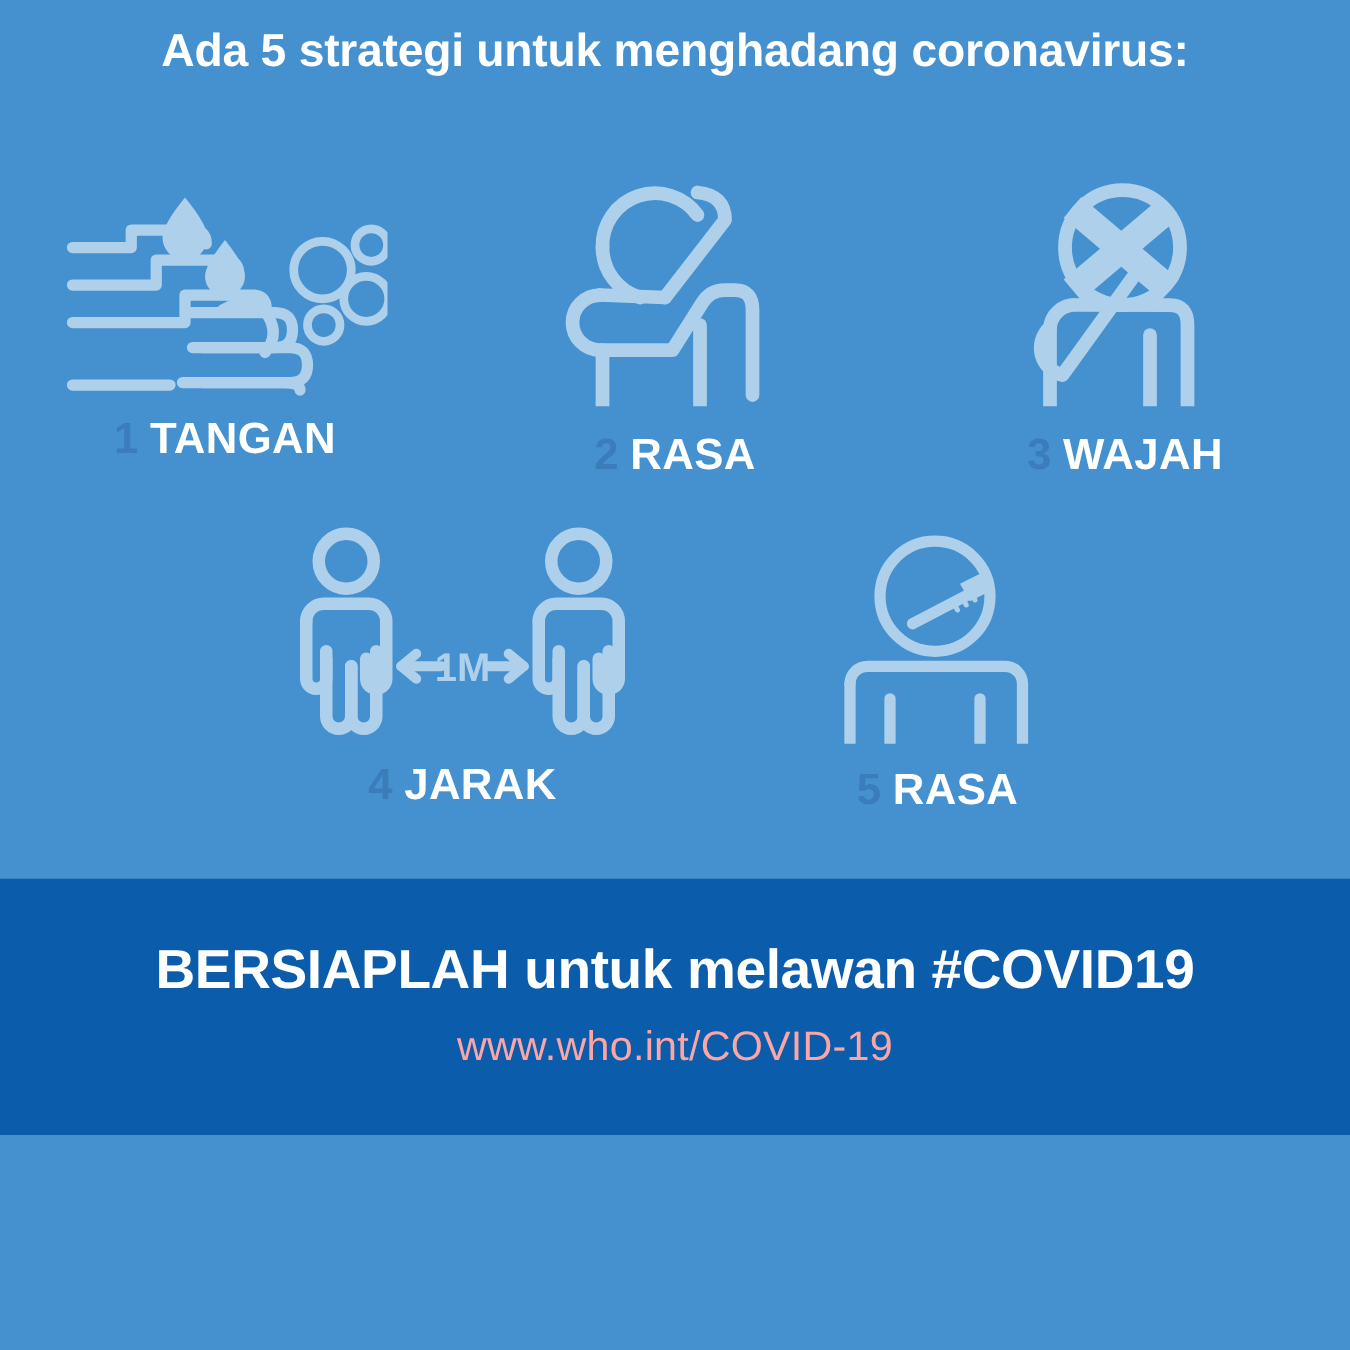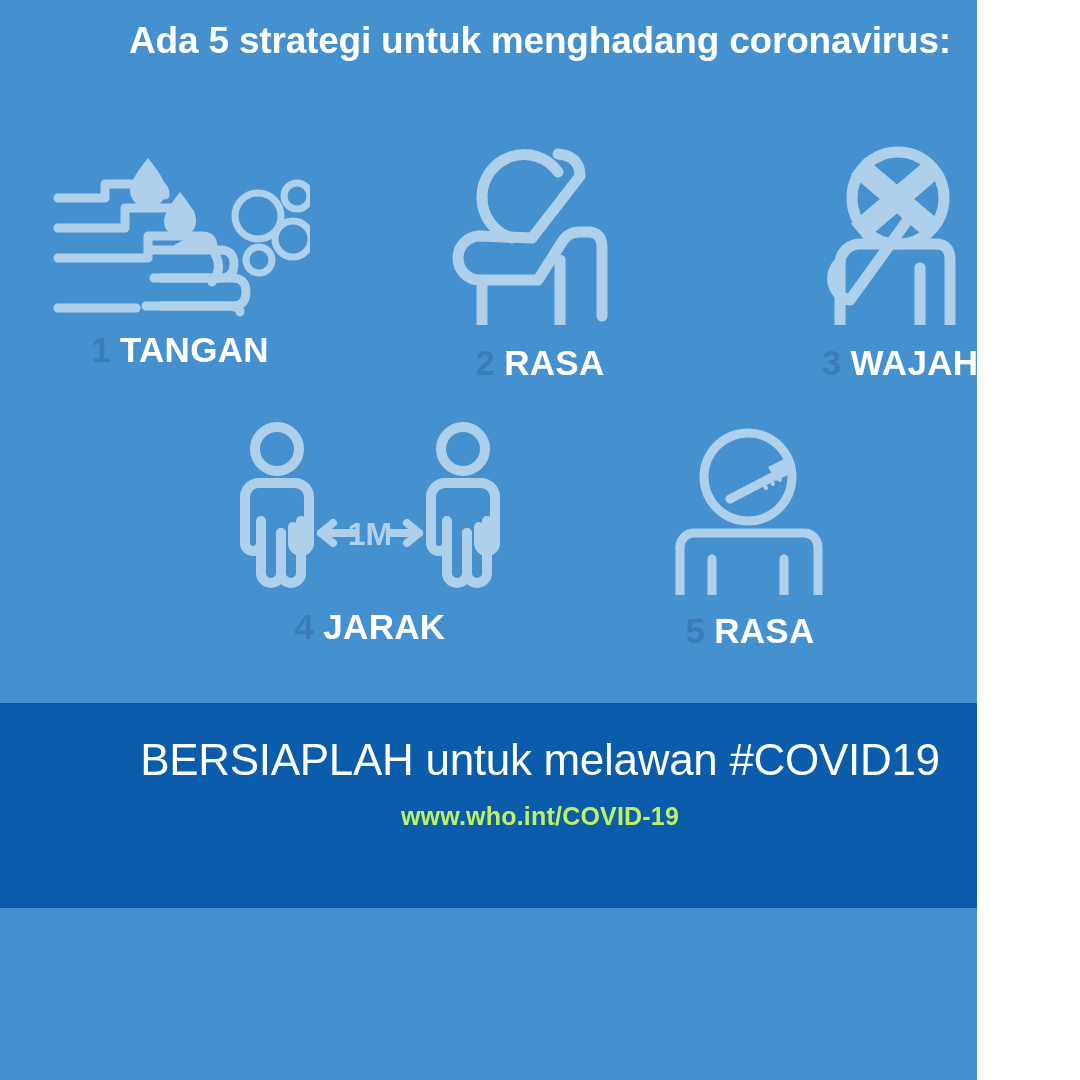--- a/index.html
+++ b/index.html
@@ -2,21 +2,21 @@
 <html><head>
 <meta charset="utf-8">
 <style>
   html, body {
     margin: 0;
     padding: 0;
     background: #ffffff;
   }
   #poster {
     position: relative;
-    width: 977px;
+    width: 1080px;
     height: 1080px;
     background: #4591d0;
     overflow: hidden;
     font-family: "Liberation Sans", sans-serif;
     -webkit-font-smoothing: antialiased;
   }
 
   
   .title-block {
     position: absolute;
@@ -77,32 +77,32 @@
   #banner {
     position: absolute;
     left: 0;
     top: 703px;
     width: 1080px;
     height: 205px;
     background: #0b5cab;
     text-align: center;
   }
   #banner-head {
-    margin-top: 32px;
+    margin-top: 48px;
     color: #ffffff;
-    font-weight: normal;
+    font-weight: bold;
     font-size: 44px;
     letter-spacing: -0.3px;
     line-height: 50px;
   }
   #banner-url {
     margin-top: 17px;
-    color: #bef264;
-    font-size: 25px;
-    font-weight: bold;
+    color: #fca5a5;
+    font-size: 33px;
+    font-weight: normal;
     letter-spacing: 0.2px;
   }
 
   
   #footer {
     position: absolute;
     left: 0;
     top: 908px;
     width: 1080px;
     height: 172px;

